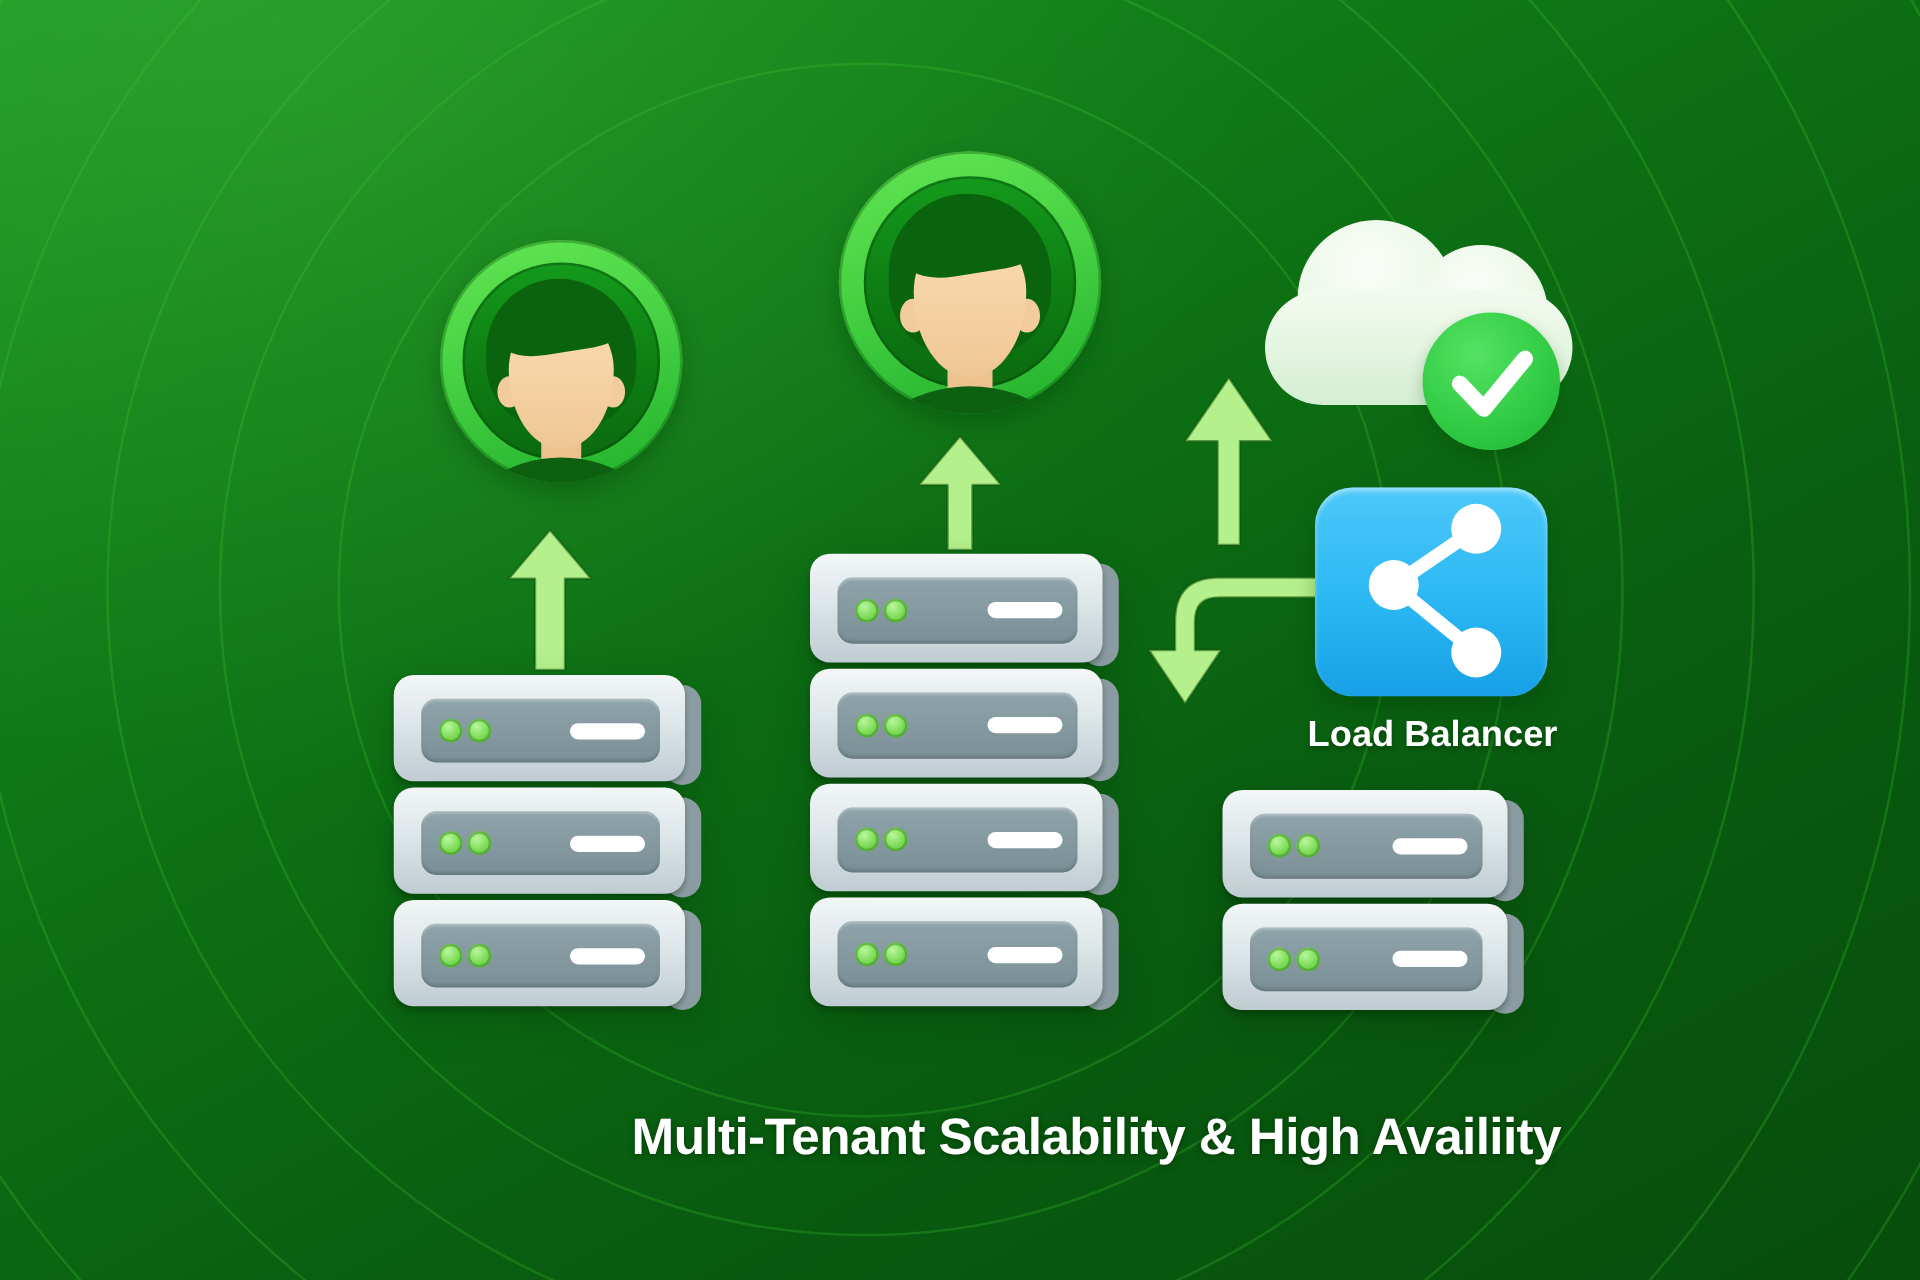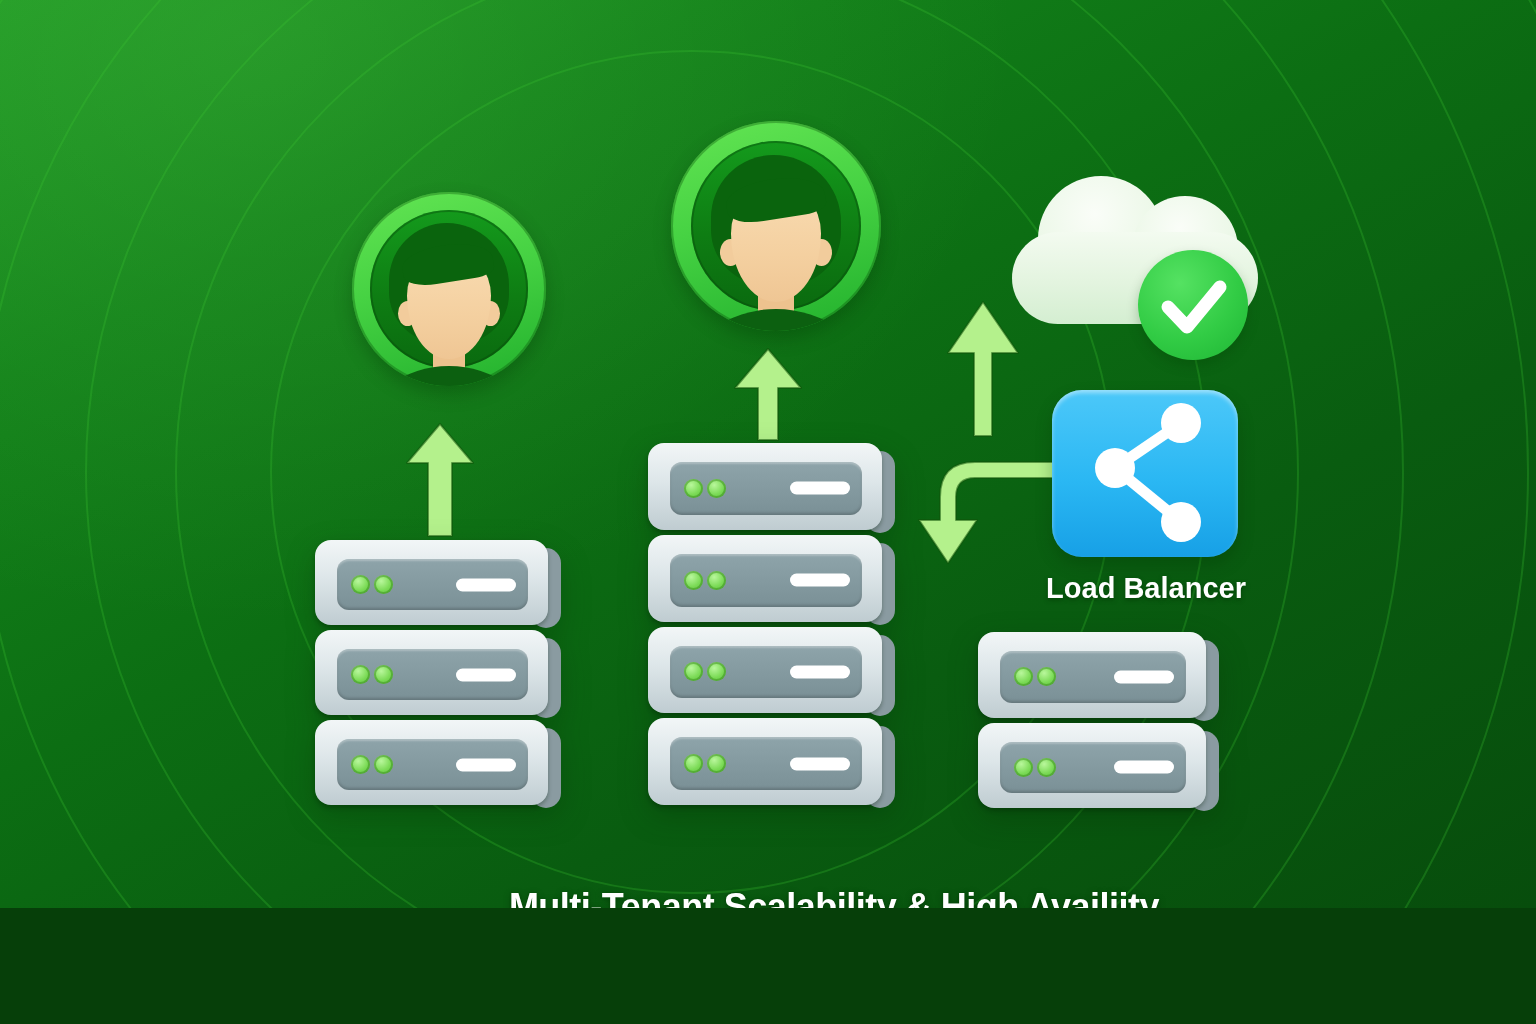--- a/index.html
+++ b/index.html
@@ -1,17 +1,17 @@
 <!DOCTYPE html>
 <html style="--bg-green-dark: #095c10; --bg-green-light: #1f9824; --accent-green: #35d04a; --arrow-green: #b4f18c; --avatar-ring-green: #4fd847; --load-balancer-blue: #2ab7f3; --server-gray: #dde6e9; --panel-gray: #81969c; --led-green: #7ada55; --cloud-white: #eef9ec; --title-white: #ffffff;"><head>
 <meta charset="utf-8">
 <style>
   html,body{margin:0;padding:0;background:#063f09;}
   .canvas{
-    position:relative;width:1536px;height:908px;overflow:hidden;
+    position:relative;width:1536px;height:1024px;overflow:hidden;
     font-family:"Liberation Sans",sans-serif;
     background:
       radial-gradient(1250px 950px at 16% 4%, rgba(150,255,120,0.12), rgba(150,255,120,0) 62%),
       linear-gradient(152deg,#1f9824 0%,#13821a 22%,#0c6e13 45%,#095c10 68%,#074d0c 100%);
   }
   
   .ring{position:absolute;border:2px solid rgba(62,200,52,0.26);border-radius:50%;}
   
   .arrows{position:absolute;left:0;top:0;}
   .arrow-shape{fill:var(--arrow-green,#b4f18c);stroke:rgba(16,84,10,0.55);stroke-width:2;stroke-linejoin:round;}
@@ -64,22 +64,22 @@
   .server-panel{position:absolute;left:22px;right:20px;top:19px;bottom:15px;border-radius:12px;
     background:linear-gradient(180deg,#8ea4aa 0%,#7a9096 100%);
     box-shadow:inset 0 2px 2px rgba(255,255,255,0.28), inset 0 -2px 3px rgba(0,0,0,0.18);
     display:flex;align-items:center;padding-left:14px;gap:4px;}
   .led{width:19px;height:19px;border-radius:50%;flex:0 0 auto;
     background:radial-gradient(circle at 38% 32%,#b9f79c 0%,#7ada55 55%,#5cbe3d 100%);
     box-shadow:inset 0 0 0 2px rgba(50,130,25,0.45);}
   .slot{position:absolute;right:12px;top:50%;transform:translateY(-50%);
     width:60px;height:13px;border-radius:7px;background:#ffffff;}
   
-  .title{position:absolute;left:834px;top:886px;transform:translateX(-50%);
-    color:#fff;font-size:36px;font-weight:700;letter-spacing:-0.5px;white-space:nowrap;
+  .title{position:absolute;left:877px;top:886px;transform:translateX(-50%);
+    color:#fff;font-size:41px;font-weight:700;letter-spacing:-0.5px;white-space:nowrap;
     text-shadow:0 2px 6px rgba(0,45,0,0.55), 0 0 2px rgba(0,60,0,0.4);}
 </style>
 </head>
 <body>
 
 <div class="canvas">
 
   <div class="ring" style="left:270px;top:50px;width:840px;height:840px;"></div>
   <div class="ring" style="left:175px;top:-45px;width:1030px;height:1030px;"></div>
   <div class="ring" style="left:85px;top:-135px;width:1210px;height:1210px;"></div>

